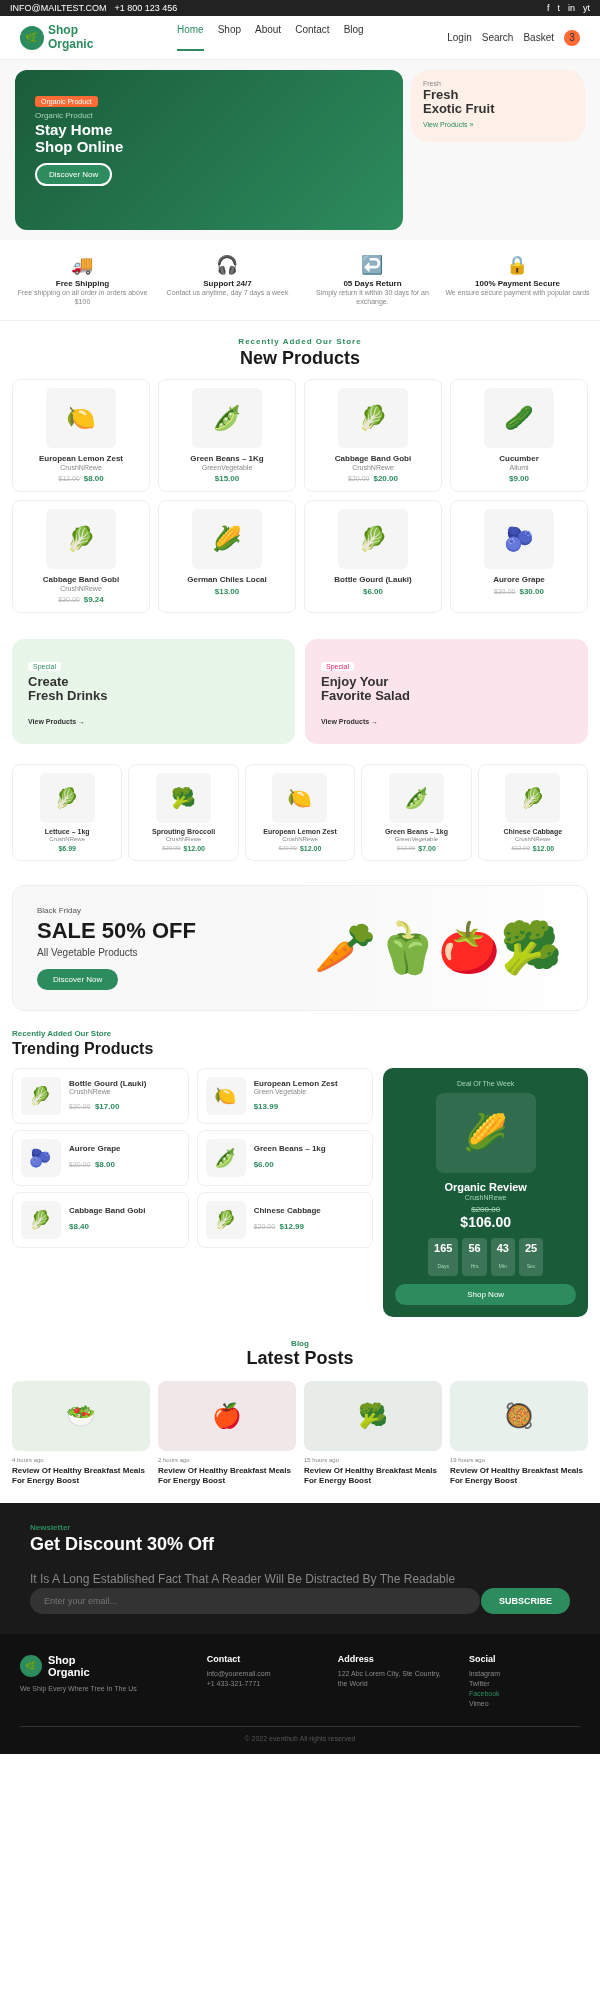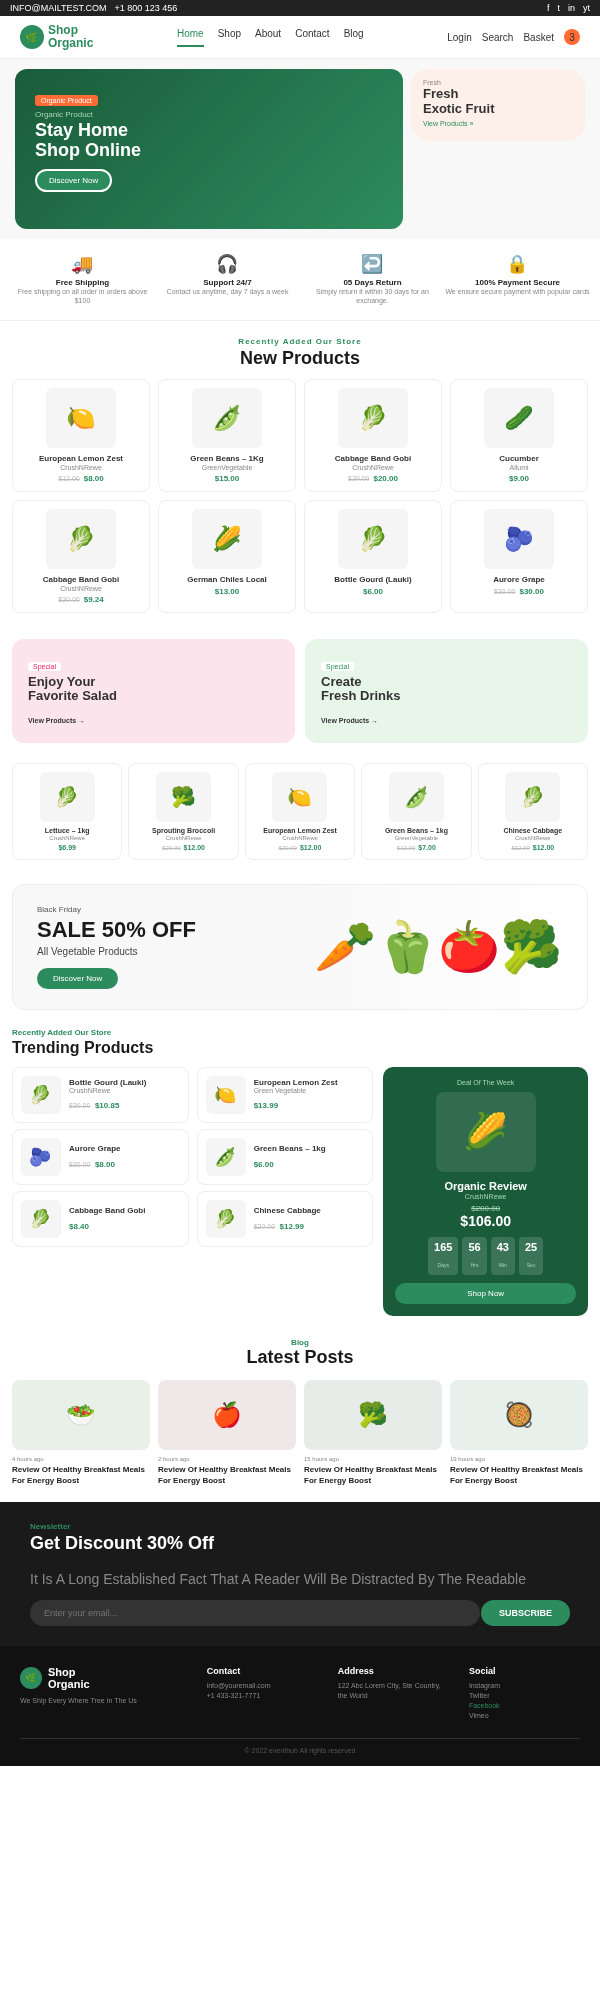--- a/index.html
+++ b/index.html
@@ -8,31 +8,31 @@
     
     .topbar { background: #222; color: #fff; font-size: 9px; padding: 3px 10px; display: flex; justify-content: space-between; align-items: center; }
     .topbar-left { display: flex; gap: 8px; }
     .topbar-right { display: flex; gap: 8px; }
     .navbar { background: #fff; padding: 8px 20px; display: flex; align-items: center; justify-content: space-between; border-bottom: 1px solid #eee; }
     .logo { display: flex; align-items: center; gap: 4px; }
     .logo-icon { width: 24px; height: 24px; background: #2d8c5e; border-radius: 50%; display: flex; align-items: center; justify-content: center; color: #fff; font-size: 10px; }
     .logo-text { font-size: 12px; font-weight: 700; color: #2d8c5e; line-height: 1.1; }
     .nav-links { display: flex; gap: 14px; }
     .nav-links a { font-size: 10px; color: #333; text-decoration: none; font-weight: 500; }
-    .nav-links a.active { color: #2d8c5e; border-bottom: 2px solid #2d8c5e; padding-bottom: 6px; }
+    .nav-links a.active { color: #2d8c5e; border-bottom: 2px solid #2d8c5e; padding-bottom: 14px; }
     .nav-actions { display: flex; gap: 10px; align-items: center; }
     .nav-actions span { font-size: 10px; color: #333; cursor: pointer; }
     .cart-badge { background: #ff6b35; color: #fff; border-radius: 50%; width: 16px; height: 16px; font-size: 8px; display: inline-flex; align-items: center; justify-content: center; }
 
     
     .hero { display: flex; gap: 8px; padding: 10px 15px; background: #f8f8f8; }
     .hero-main { flex: 2; background: linear-gradient(135deg, #1a5c3a 0%, #2d8c5e 100%); border-radius: 12px; padding: 20px; position: relative; overflow: hidden; min-height: 160px; }
     .hero-tag { background: #ff6b35; color: #fff; font-size: 7px; padding: 2px 6px; border-radius: 3px; display: inline-block; margin-bottom: 4px; }
     .hero-subtitle { color: #a8d5b5; font-size: 8px; margin-bottom: 2px; }
-    .hero-title { color: #fff; font-size: 18px; font-weight: 800; line-height: 1.1; margin-bottom: 8px; }
+    .hero-title { color: #fff; font-size: 15px; font-weight: 800; line-height: 1.1; margin-bottom: 8px; }
     .hero-btn { background: #2d8c5e; border: 2px solid #fff; color: #fff; font-size: 8px; padding: 5px 12px; border-radius: 20px; cursor: pointer; display: inline-block; }
     .hero-side { flex: 1; display: flex; flex-direction: column; gap: 6px; }
     .hero-side-card { border-radius: 18px; padding: 10px 12px; min-height: 72px; position: relative; overflow: hidden; }
     .hero-side-card.fruit { background: #fdf0e8; }
     .hero-side-card.veggie { background: #e8f5e9; }
     .side-card-label { font-size: 7px; color: #888; margin-bottom: 1px; }
     .side-card-title { font-size: 13px; font-weight: 800; color: #333; line-height: 1.1; }
     .side-card-sub { font-size: 8px; font-weight: 700; color: #333; }
     .side-card-link { font-size: 7px; color: #2d8c5e; margin-top: 4px; display: block; }
 
@@ -131,21 +131,21 @@
     .blog-grid { display: grid; grid-template-columns: repeat(4, 1fr); gap: 8px; }
     .blog-card { cursor: pointer; }
     .blog-img { width: 100%; height: 70px; background: #ddd; border-radius: 8px; margin-bottom: 6px; display: flex; align-items: center; justify-content: center; font-size: 24px; overflow: hidden; }
     .blog-date { font-size: 6px; color: #888; margin-bottom: 3px; }
     .blog-name { font-size: 8px; font-weight: 700; color: #222; line-height: 1.3; }
 
     
     .newsletter { background: #1a1a1a; padding: 20px 30px; }
     .newsletter-tag { font-size: 8px; color: #2d8c5e; font-weight: 600; margin-bottom: 2px; }
     .newsletter-title { font-size: 18px; font-weight: 800; color: #fff; margin-bottom: 16px; }
-    .newsletter-sub { font-size: 14px; color: #888; margin-bottom: 10px; line-height: 1.4; }
+    .newsletter-sub { font-size: 12px; color: #888; line-height: 1.4; }
     .newsletter-form { display: flex; gap: 1px; }
     .newsletter-input { flex: 1; background: #333; border: none; border-radius: 20px; padding: 8px 14px; color: #fff; font-size: 9px; }
     .newsletter-btn { background: #2d8c5e; color: #fff; border: none; border-radius: 20px; padding: 8px 18px; font-size: 9px; font-weight: 700; cursor: pointer; white-space: nowrap; }
 
     
     .footer { background: #111; padding: 20px 20px 12px; }
     .footer-grid { display: grid; grid-template-columns: 1.5fr 1fr 1fr 1fr; gap: 20px; margin-bottom: 16px; }
     .footer-brand { }
     .footer-logo { display: flex; align-items: center; gap: 6px; margin-bottom: 6px; }
     .footer-logo-icon { width: 22px; height: 22px; background: #2d8c5e; border-radius: 50%; display: flex; align-items: center; justify-content: center; color: #fff; font-size: 9px; }
@@ -310,28 +310,28 @@
       <div class="product-category"></div>
       <div class="product-prices">
         <span class="price-old">$30.00</span>
         <span class="price-new">$30.00</span>
       </div>
     </div>
   </div>
 </section>
 
 <section class="promo-section">
+  <div class="promo-card drinks">
+    <span class="promo-label green">Special</span>
+    <div class="promo-title">Create<br>Fresh Drinks</div>
+    <a class="promo-link">View Products</a>
+  </div>
   <div class="promo-card salad">
     <span class="promo-label">Special</span>
     <div class="promo-title">Enjoy Your<br>Favorite Salad</div>
-    <a class="promo-link">View Products</a>
-  </div>
-  <div class="promo-card drinks">
-    <span class="promo-label green">Special</span>
-    <div class="promo-title">Create<br>Fresh Drinks</div>
     <a class="promo-link">View Products</a>
   </div>
 </section>
 
 <section class="best-sellers">
   <div class="best-grid">
     <div class="best-card">
       <div class="best-img">🥬</div>
       <div class="best-name">Lettuce – 1kg</div>
       <div class="best-category">CrushNRewe</div>
@@ -393,21 +393,21 @@
   <div class="trending-title">Trending Products</div>
   <div class="trending-layout">
     <div class="trending-list">
       <div class="trending-row">
         <div class="trending-item">
           <div class="trending-img">🥬</div>
           <div class="trending-info">
             <div class="trending-name">Bottle Gourd (Lauki)</div>
             <div class="trending-cat">CrushNRewe</div>
             <span class="trending-price-old">$30.00</span>
-            <span class="trending-price-new">$10.85</span>
+            <span class="trending-price-new">$17.00</span>
           </div>
         </div>
         <div class="trending-item">
           <div class="trending-img">🍋</div>
           <div class="trending-info">
             <div class="trending-name">European Lemon Zest</div>
             <div class="trending-cat">Green Vegetable</div>
             <span class="trending-price-new">$13.99</span>
           </div>
         </div>

